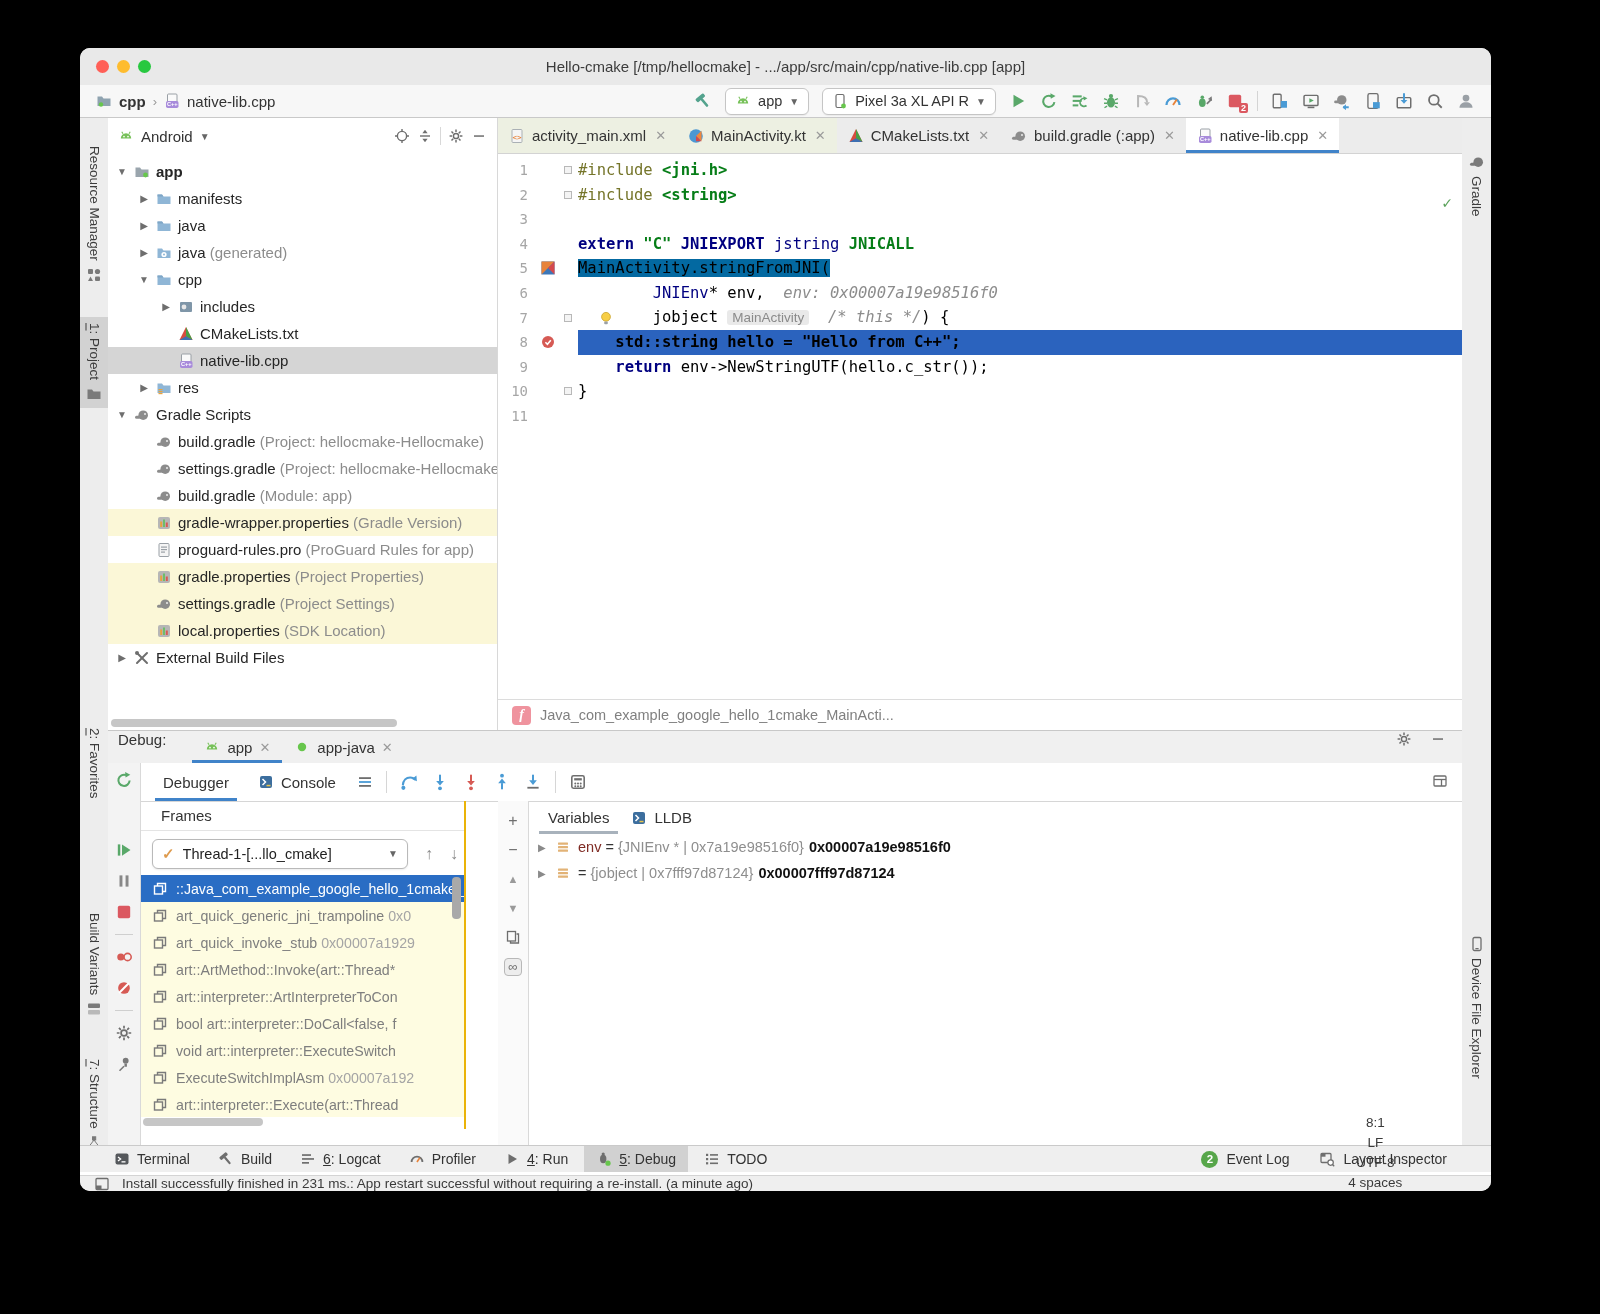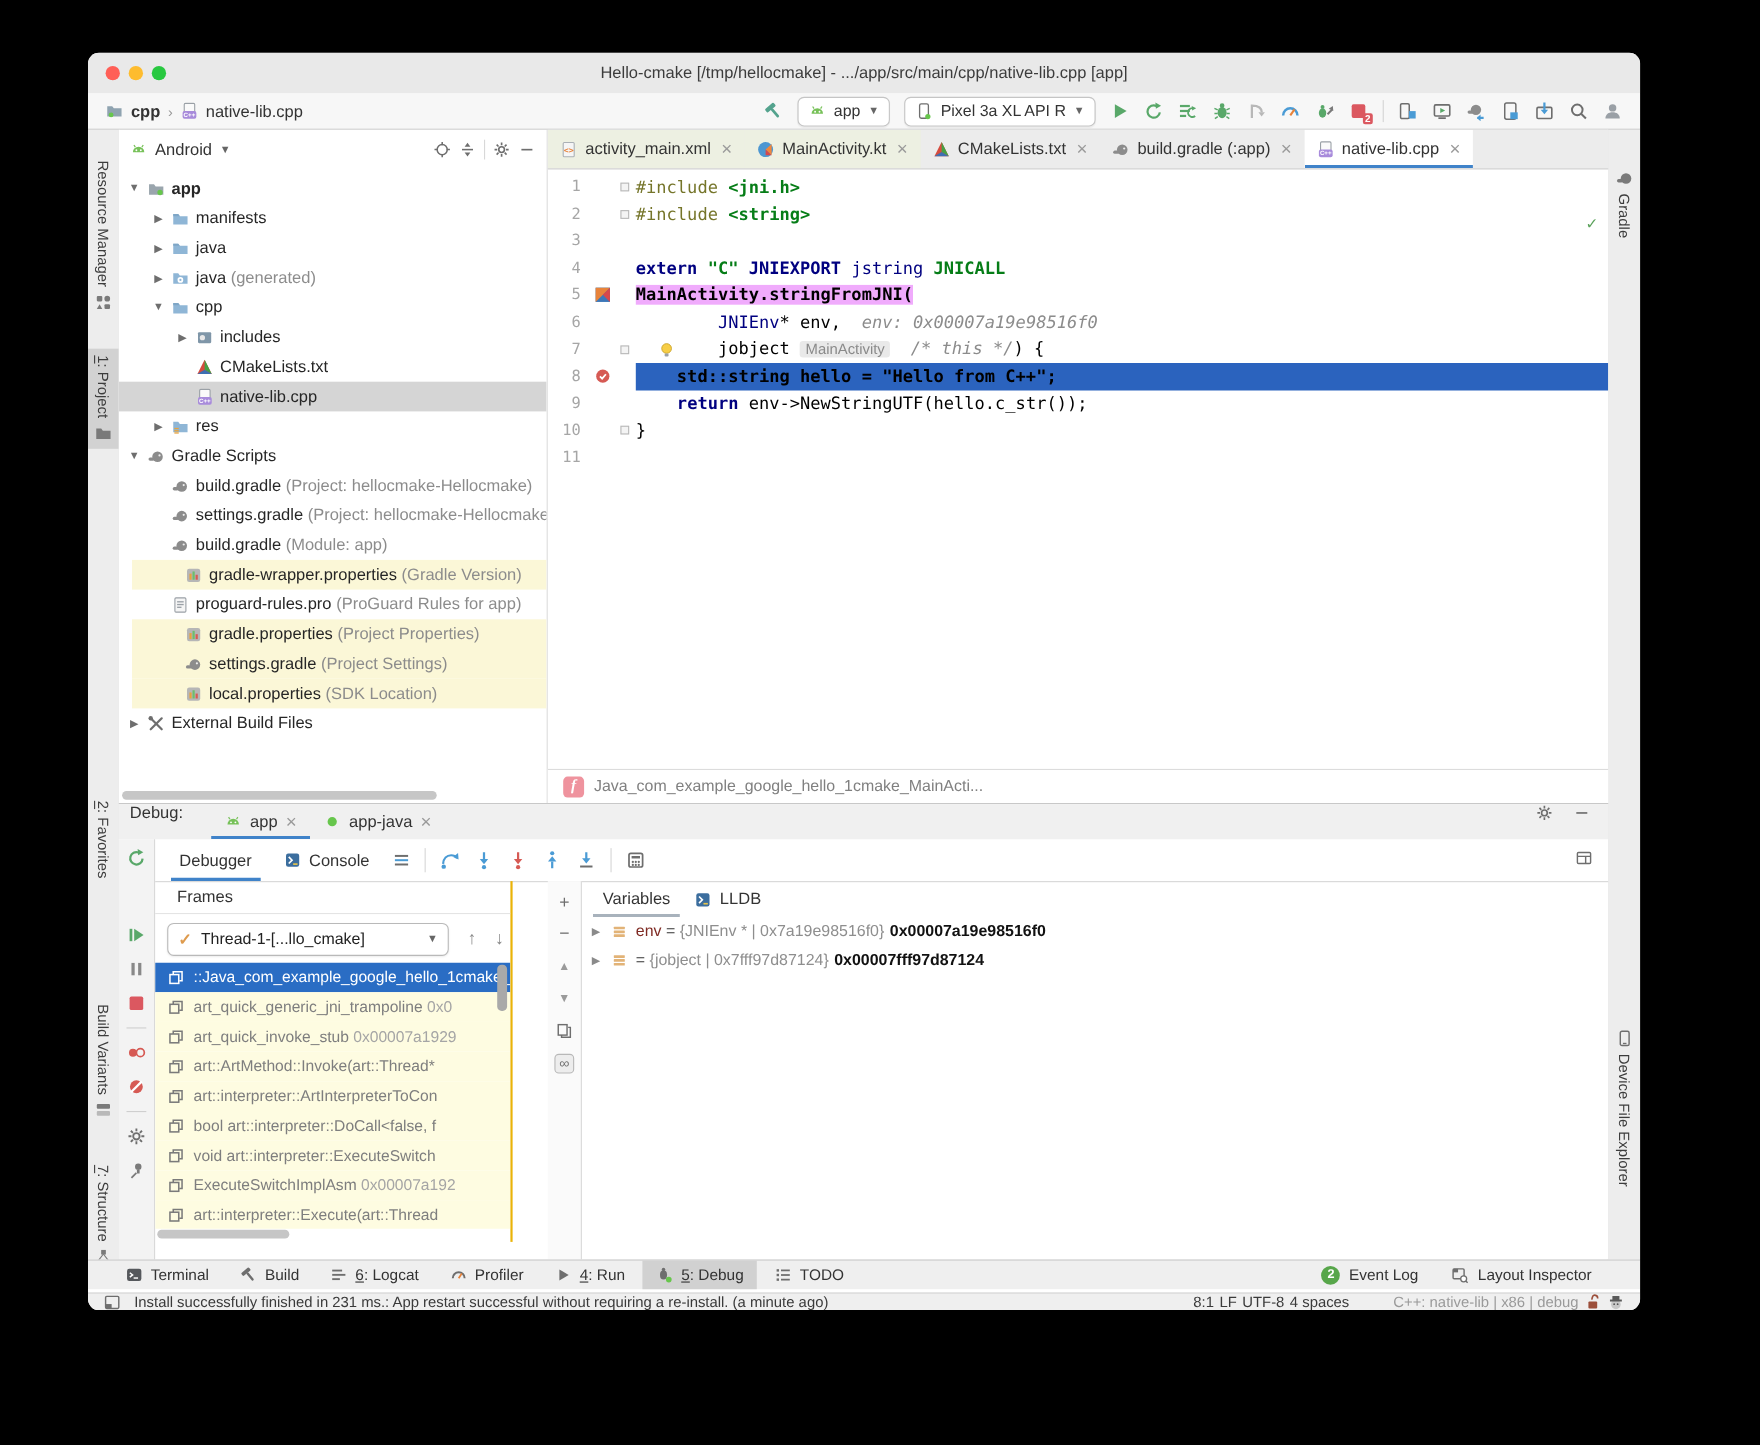--- a/index.html
+++ b/index.html
@@ -40,21 +40,21 @@
   .project{position:absolute;left:28px;top:70px;width:390px;height:612px;background:#fff;border-right:1px solid #D8D8D8;
     overflow:hidden;box-sizing:border-box;}
   .projHeader{height:36px;display:flex;align-items:center;gap:7px;padding:0 10px;}
   .projHeader .title{font-size:15px;color:#333;}
   .projHeader .spacer{flex:1;}
   .phsep{width:1px;height:18px;background:#D8D8D8;}
   .tree{position:absolute;left:0;top:40px;right:0;bottom:14px;overflow:hidden;}
   .trow{height:27px;display:flex;align-items:center;gap:6px;white-space:nowrap;font-size:15px;color:#262626;overflow:hidden;}
   .trow .arrow{width:12px;flex:none;font-size:10px;color:#6E6E6E;text-align:center;}
   .trow.selected{background:#D5D5D5;}
-  .trow.hl{background:#FBF7D7;margin-left:12px;}
+  .trow.hl{background:#FBF7D7;}
   .trow .sfx{color:#8C8C8C;}
   .trow b{font-weight:bold;}
   .hscroll{position:absolute;left:3px;bottom:3px;width:286px;height:8px;background:#C6C6C6;border-radius:4px;}
   
   .editor{position:absolute;left:418px;top:70px;width:964px;height:612px;background:#fff;box-sizing:border-box;}
   .tabs{position:absolute;left:0;top:0;right:0;height:35px;background:#ECECEC;border-bottom:1px solid #D3D3D3;
     display:flex;align-items:stretch;overflow:hidden;}
   .tab{display:flex;align-items:center;gap:7px;padding:0 11px;font-size:15px;color:#333;white-space:nowrap;}
   .tab .x{color:#9A9A9A;font-size:13px;margin-left:2px;}
   .tab.tint{background:#EDF0E2;}
@@ -69,21 +69,21 @@
   .ct{flex:1;white-space:pre;line-height:24.6px;color:#000;position:relative;}
   .ct.execbg{background:#2B63BE;color:#fff;font-weight:bold;}
   .ct .pp{color:#75752A;}
   .ct .inc{color:#067D17;font-weight:bold;}
   .ct .kw{color:#000080;font-weight:bold;}
   .ct .typ{color:#000080;}
   .ct .mac{color:#067D17;font-weight:bold;}
   .ct .str{color:#067D17;font-weight:bold;}
   .ct .hint{color:#8C8C8C;font-style:italic;}
   .ct .pl{color:#000;}
-  .ct .fold-hl{background:#f0abfc;font-weight:bold;color:#000;}
+  .ct .fold-hl{background:#0369a1;font-weight:normal;color:#000;}
   .ct .chip{background:#E9E9E9;border-radius:3px;color:#8A8A8A;padding:0 5px;font-family:"Liberation Sans",sans-serif;font-size:13.5px;}
   .bulbpos{position:absolute;left:100px;top:38px;}
   .inspok{position:absolute;right:10px;top:40px;color:#5BA25B;font-weight:bold;font-size:16px;}
   .ctxbar{position:absolute;left:0;right:0;bottom:0;height:30px;border-top:1px solid #DCDCDC;background:#fff;
     display:flex;align-items:center;gap:9px;padding-left:14px;}
   .fbadge{width:19px;height:19px;border-radius:4px;background:#EF939E;color:#fff;font-family:"Liberation Serif",serif;
     font-style:italic;font-weight:bold;font-size:14px;display:flex;align-items:center;justify-content:center;}
   .ctxlabel{color:#808080;font-size:14.5px;}
   
   .debug{position:absolute;left:28px;top:682px;width:1354px;height:415px;background:#fff;border-top:1px solid #C8C8C8;box-sizing:border-box;}
@@ -139,21 +139,21 @@
   .bbleft{display:flex;align-items:stretch;gap:4px;padding-left:22px;}
   .bbitem{display:flex;align-items:center;gap:7px;padding:0 12px;white-space:nowrap;}
   .bbitem.active{background:#D1D1D1;}
   .bbitem u{text-decoration:underline;}
   .bbright{margin-left:auto;display:flex;align-items:center;gap:30px;padding-right:44px;}
   .bbr{display:flex;align-items:center;gap:8px;}
   .ebadge{width:17px;height:17px;border-radius:50%;background:#57A64A;color:#fff;font-size:11.5px;font-weight:bold;
     display:flex;align-items:center;justify-content:center;}
   .statusbar{position:absolute;left:0;right:0;bottom:0;height:16px;background:#EFEFEF;border-top:1px solid #D4D4D4;
     display:flex;align-items:center;gap:12px;padding:0 14px;font-size:13.5px;color:#3A3A3A;box-sizing:border-box;}
-  .sbright{margin-left:auto;display:flex;align-items:center;gap:5px;}
+  .sbright{margin-left:auto;display:flex;align-items:center;gap:5px;flex-direction:column;}
   .sbright .dim{color:#9A9A9A;margin-left:35px;}
 </style>
 </head>
 <body>
 
 <div class="window">
 
   <div class="titlebar">
     <div class="lights">
       <div class="light r"></div>

